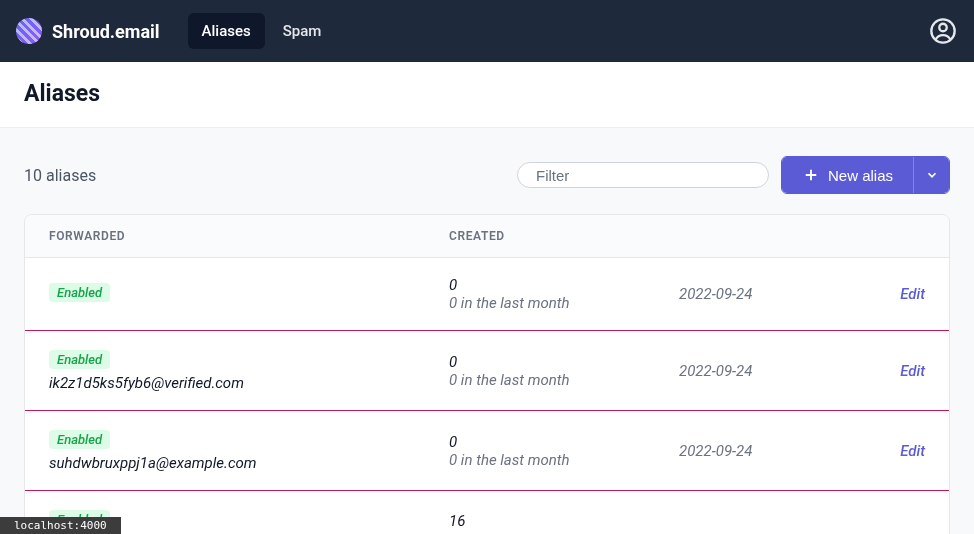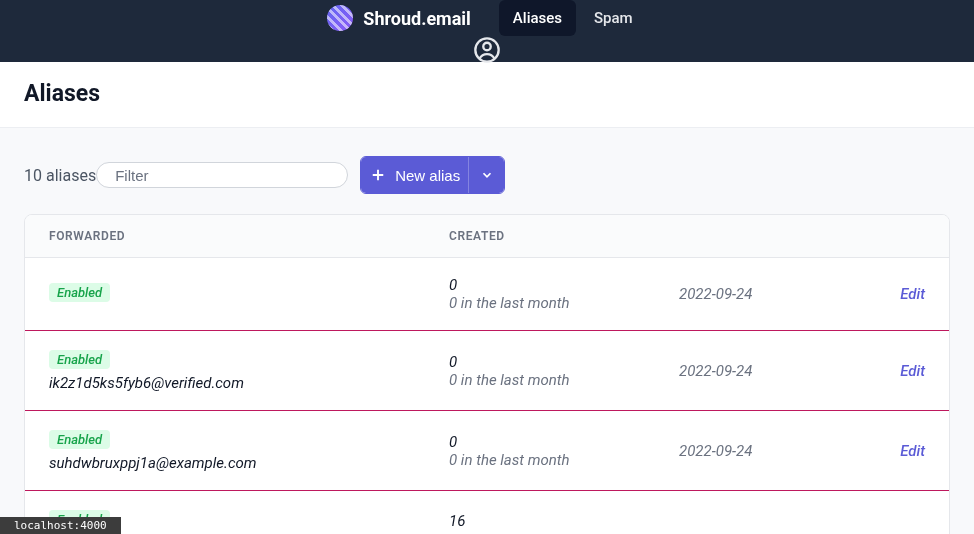--- a/index.html
+++ b/index.html
@@ -16,21 +16,20 @@
       overflow: hidden;
       position: relative;
     }
     .navbar {
       background: #1e293b;
       height: 62px;
       display: flex;
       align-items: center;
       padding: 0 16px;
       justify-content: space-between;
-      flex-direction: column;
     }
     .nav-left {
       display: flex;
       align-items: center;
       gap: 28px;
     }
     .brand {
       display: flex;
       align-items: center;
       gap: 10px;
@@ -94,22 +93,23 @@
       font-size: 23px;
       font-weight: 700;
       color: #111827;
     }
     .content {
       padding: 28px 24px 0;
     }
     .toolbar {
       display: flex;
       align-items: center;
-      justify-content: flex-start;
+      justify-content: space-between;
       margin-bottom: 20px;
+      gap: 36px;
     }
     .count {
       color: #4b5563;
       font-size: 16px;
     }
     .toolbar-right {
       display: flex;
       align-items: center;
       gap: 12px;
     }
@@ -130,21 +130,21 @@
     .new-alias-group {
       display: flex;
       border: 1px solid #5b5bd6;
       border-radius: 6px;
       overflow: hidden;
     }
     .new-alias-btn {
       background: #5b5bd6;
       color: #fff;
       border: none;
-      padding: 0 8px;
+      padding: 0 20px;
       height: 36px;
       font-size: 15px;
       font-weight: 500;
       display: flex;
       align-items: center;
       gap: 8px;
       cursor: pointer;
     }
     .new-alias-dropdown {
       background: #5b5bd6;

